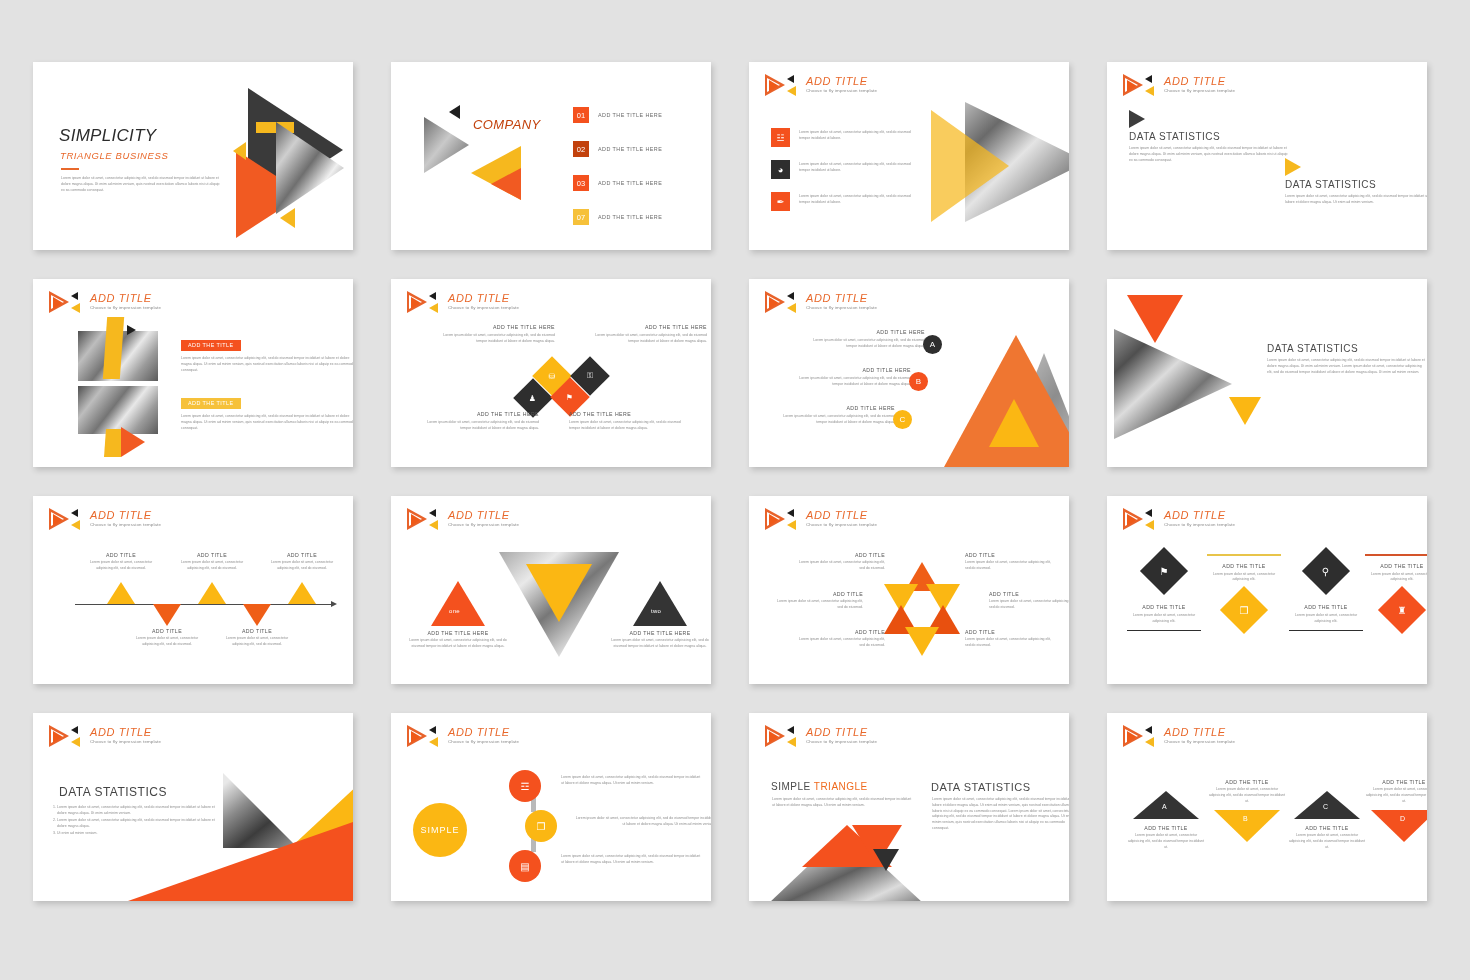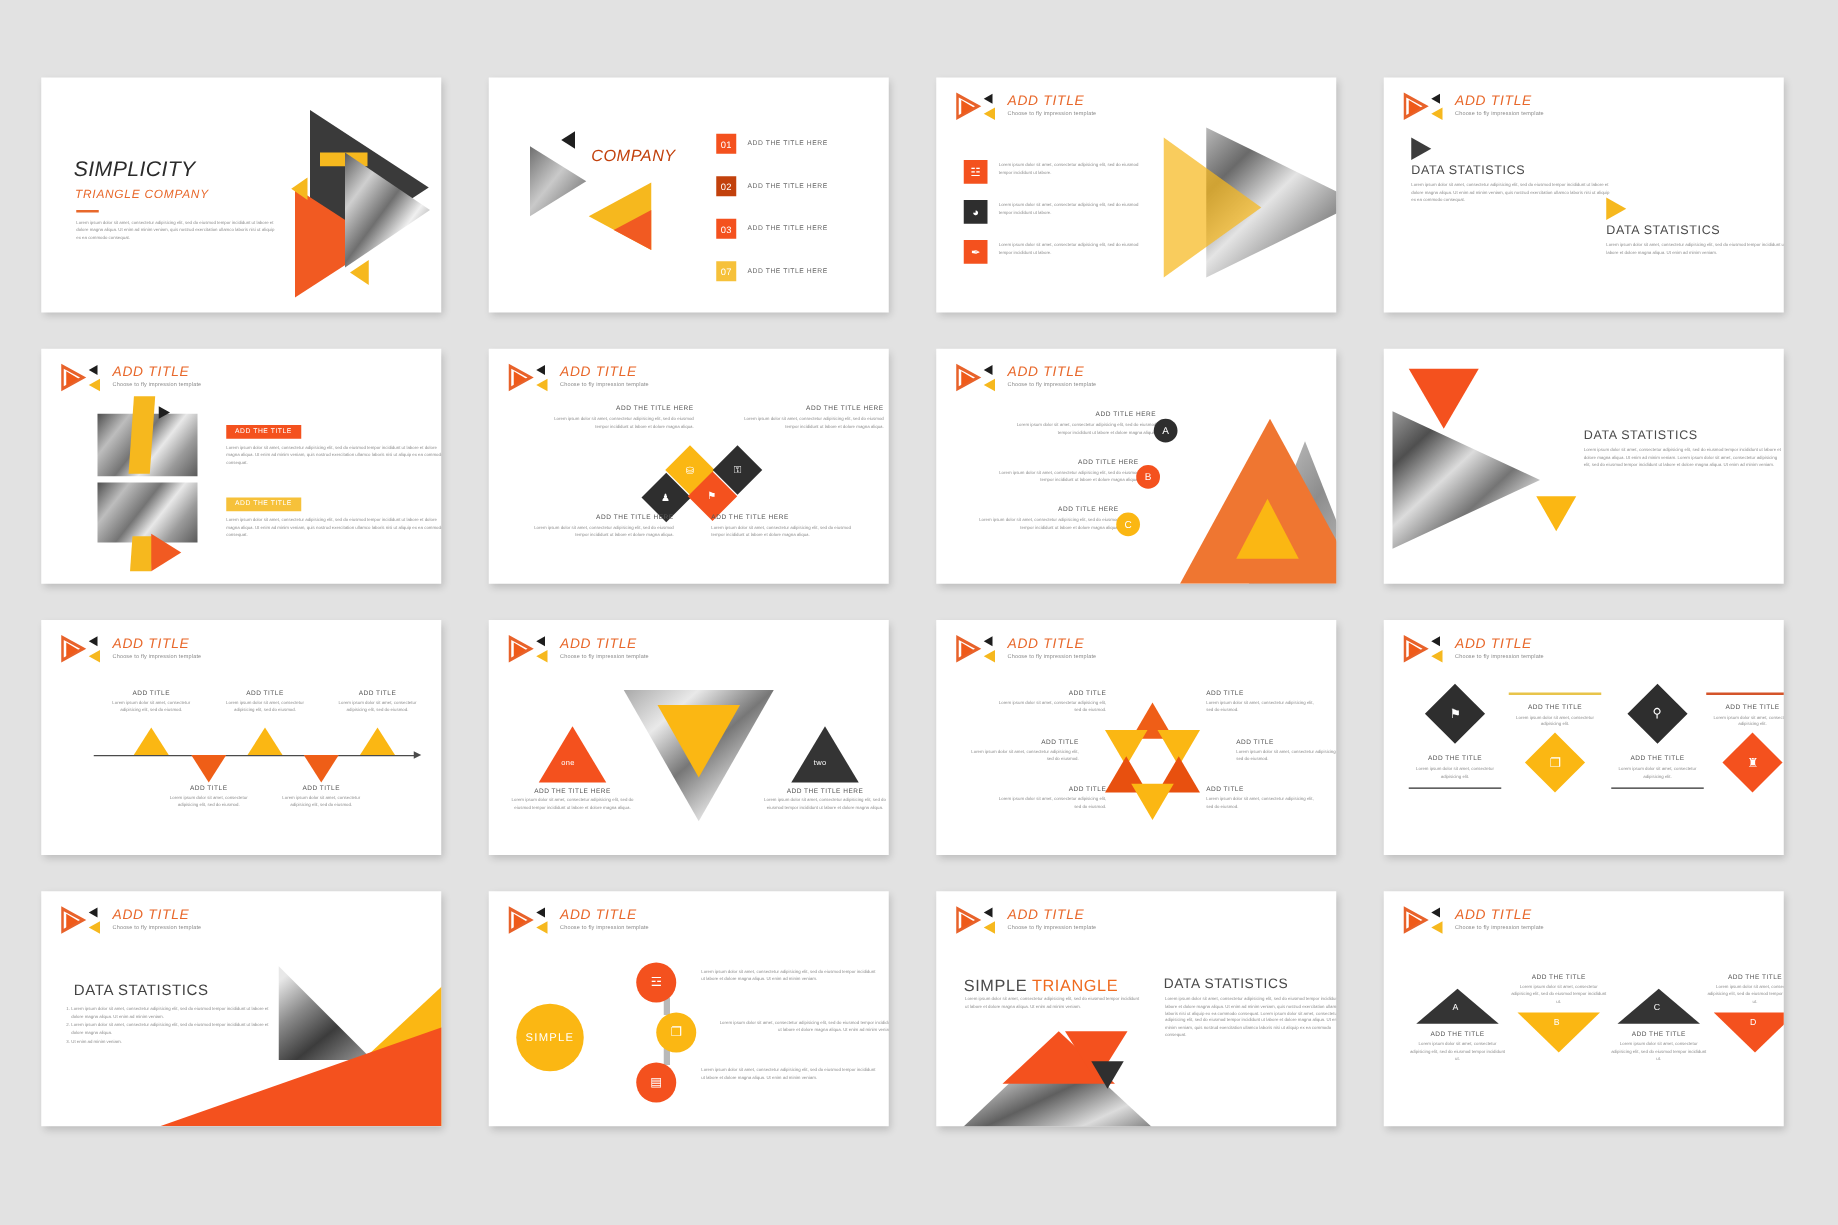--- a/index.html
+++ b/index.html
@@ -248,21 +248,21 @@
              border-radius: 50%; background: #fbb713; display: flex;
              align-items: center; justify-content: center; color: #fff;
              font-size: 9px; letter-spacing: 1px; }
   .s14-c { position: absolute; width: 32px; height: 32px; border-radius: 50%;
            display: flex; align-items: center; justify-content: center;
            color: #fff; font-size: 10px; }
   .s14-conn { position: absolute; width: 5px; height: 14px; background: #b9b9b9; }
   .s14-tx { position: absolute; width: 140px; }
 
   
-  .s15-h1 { position: absolute; left: 22px; top: 68px; font-size: 13px; color: #4a4a4a; letter-spacing: .5px; }
+  .s15-h1 { position: absolute; left: 22px; top: 68px; font-size: 10px; color: #4a4a4a; letter-spacing: .5px; }
   .s15-h1 em { font-style: normal; color: #ef6a1e; }
   .s15-p1 { position: absolute; left: 23px; top: 84px; width: 140px; }
   .s15-h2 { position: absolute; left: 182px; top: 68px; font-size: 11px; color: #4a4a4a; letter-spacing: .5px; }
   .s15-p2 { position: absolute; left: 183px; top: 84px; width: 150px; }
   .s15-org { position: absolute; left: 53px; top: 112px; width: 0; height: 0;
     border-left: 45px solid transparent; border-right: 45px solid transparent;
     border-bottom: 42px solid #f4511e; }
   .s15-orgdn { position: absolute; left: 103px; top: 112px; width: 0; height: 0;
     border-left: 25px solid transparent; border-right: 25px solid transparent;
     border-top: 40px solid #f4511e; }
@@ -284,21 +284,21 @@
 </head>
 <body>
 
 <div class="page">
 
 
   <div class="grid">
 
     <div class="slide">
       <div class="s1-title">SIMPLICITY</div>
-      <div class="s1-sub">TRIANGLE COMPANY</div>
+      <div class="s1-sub">TRIANGLE BUSINESS</div>
       <div class="s1-rule"></div>
       <div class="s1-body body-xs">Lorem ipsum dolor sit amet, consectetur adipisicing elit, sed do eiusmod tempor incididunt ut labore et dolore magna aliqua. Ut enim ad minim veniam, quis nostrud exercitation ullamco laboris nisi ut aliquip ex ea commodo consequat.</div>
       <div class="s1-art">
         <div class="tri-blk-lg"></div>
         <div class="s1-orange"></div>
         <div class="s1-ylwbar"></div>
         <svg width="155" height="160" style="position:absolute;left:0;top:0">
           <defs>
               <linearGradient id="g1" x1="0" y1="0" x2="1" y2="1">
             <stop offset="0%" stop-color="#5a5a5a"></stop>

